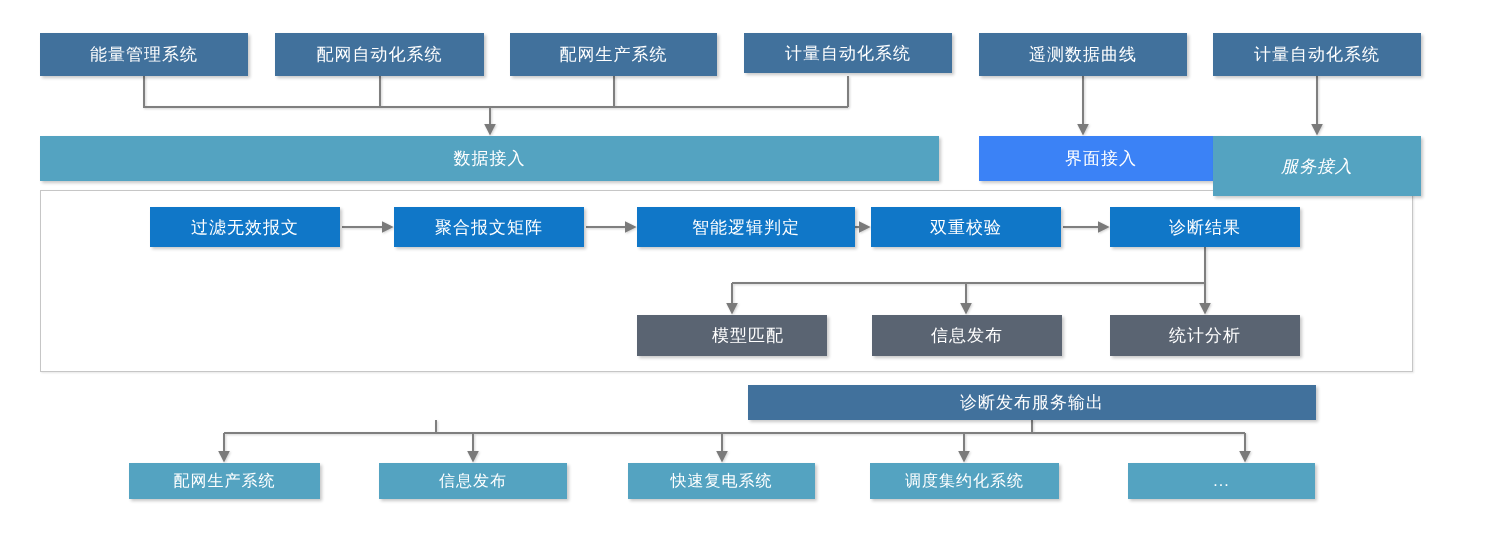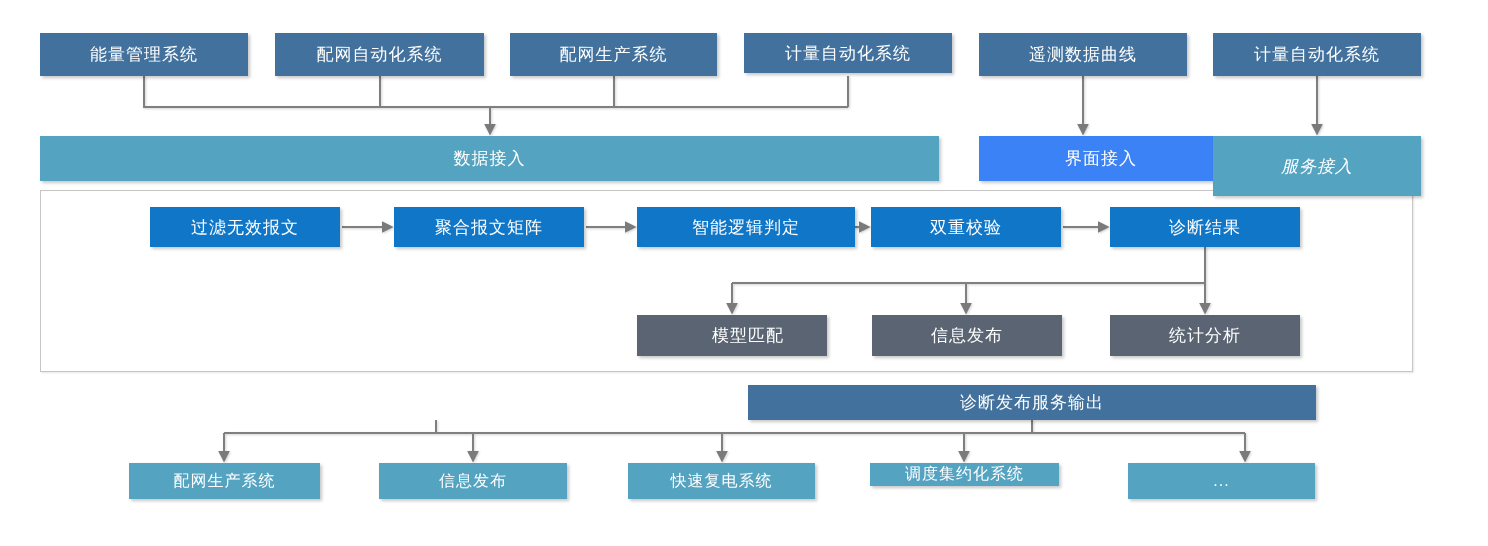--- a/index.html
+++ b/index.html
@@ -105,16 +105,16 @@
 
   <div class="box" style="left: 637px; top: 315px; width: 190px; height: 41px; background: rgb(90, 100, 114); padding-left: 32px;">模型匹配</div>
   <div class="box" style="left: 872px; top: 315px; width: 190px; height: 41px; background: rgb(90, 100, 114);">信息发布</div>
   <div class="box" style="left: 1110px; top: 315px; width: 190px; height: 41px; background: rgb(90, 100, 114);">统计分析</div>
 
   <div class="box" style="left: 748px; top: 385px; width: 568px; height: 35px; background: rgb(65, 113, 156);">诊断发布服务输出</div>
 
   <div class="box consumer" style="left: 129px; top: 463px; width: 191px; height: 36px; background: rgb(84, 163, 193);">配网生产系统</div>
   <div class="box consumer" style="left: 379px; top: 463px; width: 188px; height: 36px; background: rgb(84, 163, 193);">信息发布</div>
   <div class="box consumer" style="left: 628px; top: 463px; width: 187px; height: 36px; background: rgb(84, 163, 193);">快速复电系统</div>
-  <div class="box consumer" style="left: 870px; top: 463px; width: 189px; height: 23px; background: rgb(84, 163, 193);">调度集约化系统</div>
+  <div class="box consumer" style="left: 870px; top: 463px; width: 189px; height: 36px; background: rgb(84, 163, 193);">调度集约化系统</div>
   <div class="box consumer" style="left: 1128px; top: 463px; width: 187px; height: 36px; background: rgb(84, 163, 193);">...</div>
 
 </div>
 
 </body></html>

